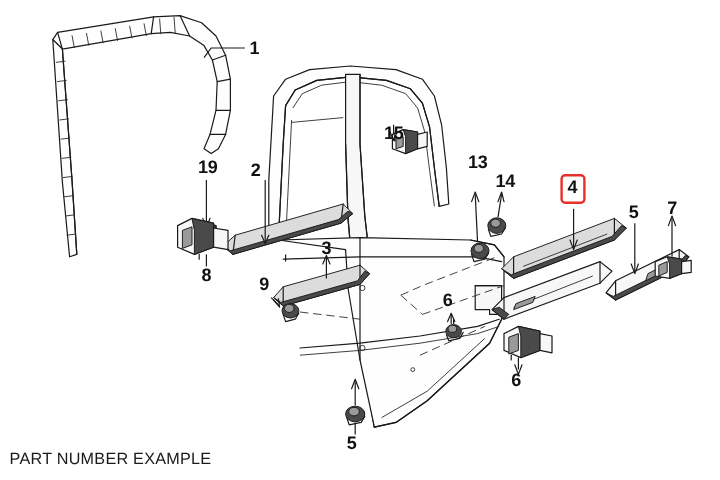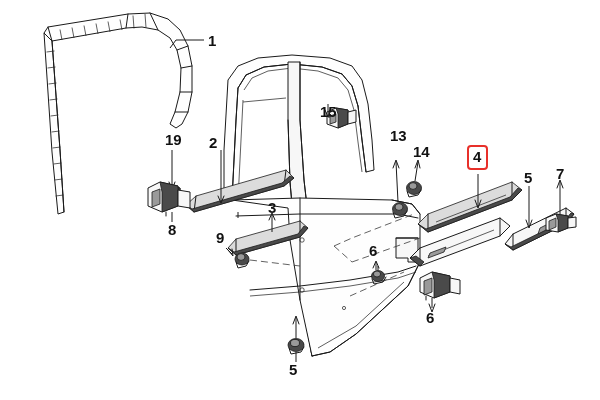--- a/index.html
+++ b/index.html
@@ -281,14 +281,15 @@
   <div class="callout hl" style="left:473px;top:149px;">4</div>
   <div class="callout" style="left:524px;top:170px;">5</div>
   <div class="callout" style="left:556px;top:166px;">7</div>
   <div class="callout" style="left:168px;top:222px;">8</div>
   <div class="callout" style="left:268px;top:200px;">3</div>
   <div class="callout" style="left:216px;top:230px;">9</div>
   <div class="callout" style="left:369px;top:243px;">6</div>
   <div class="callout" style="left:426px;top:310px;">6</div>
   <div class="callout" style="left:289px;top:362px;">5</div>
 
+  <div id="caption">PART NUMBER EXAMPLE</div>
 
 </div>
 
 </body></html>

